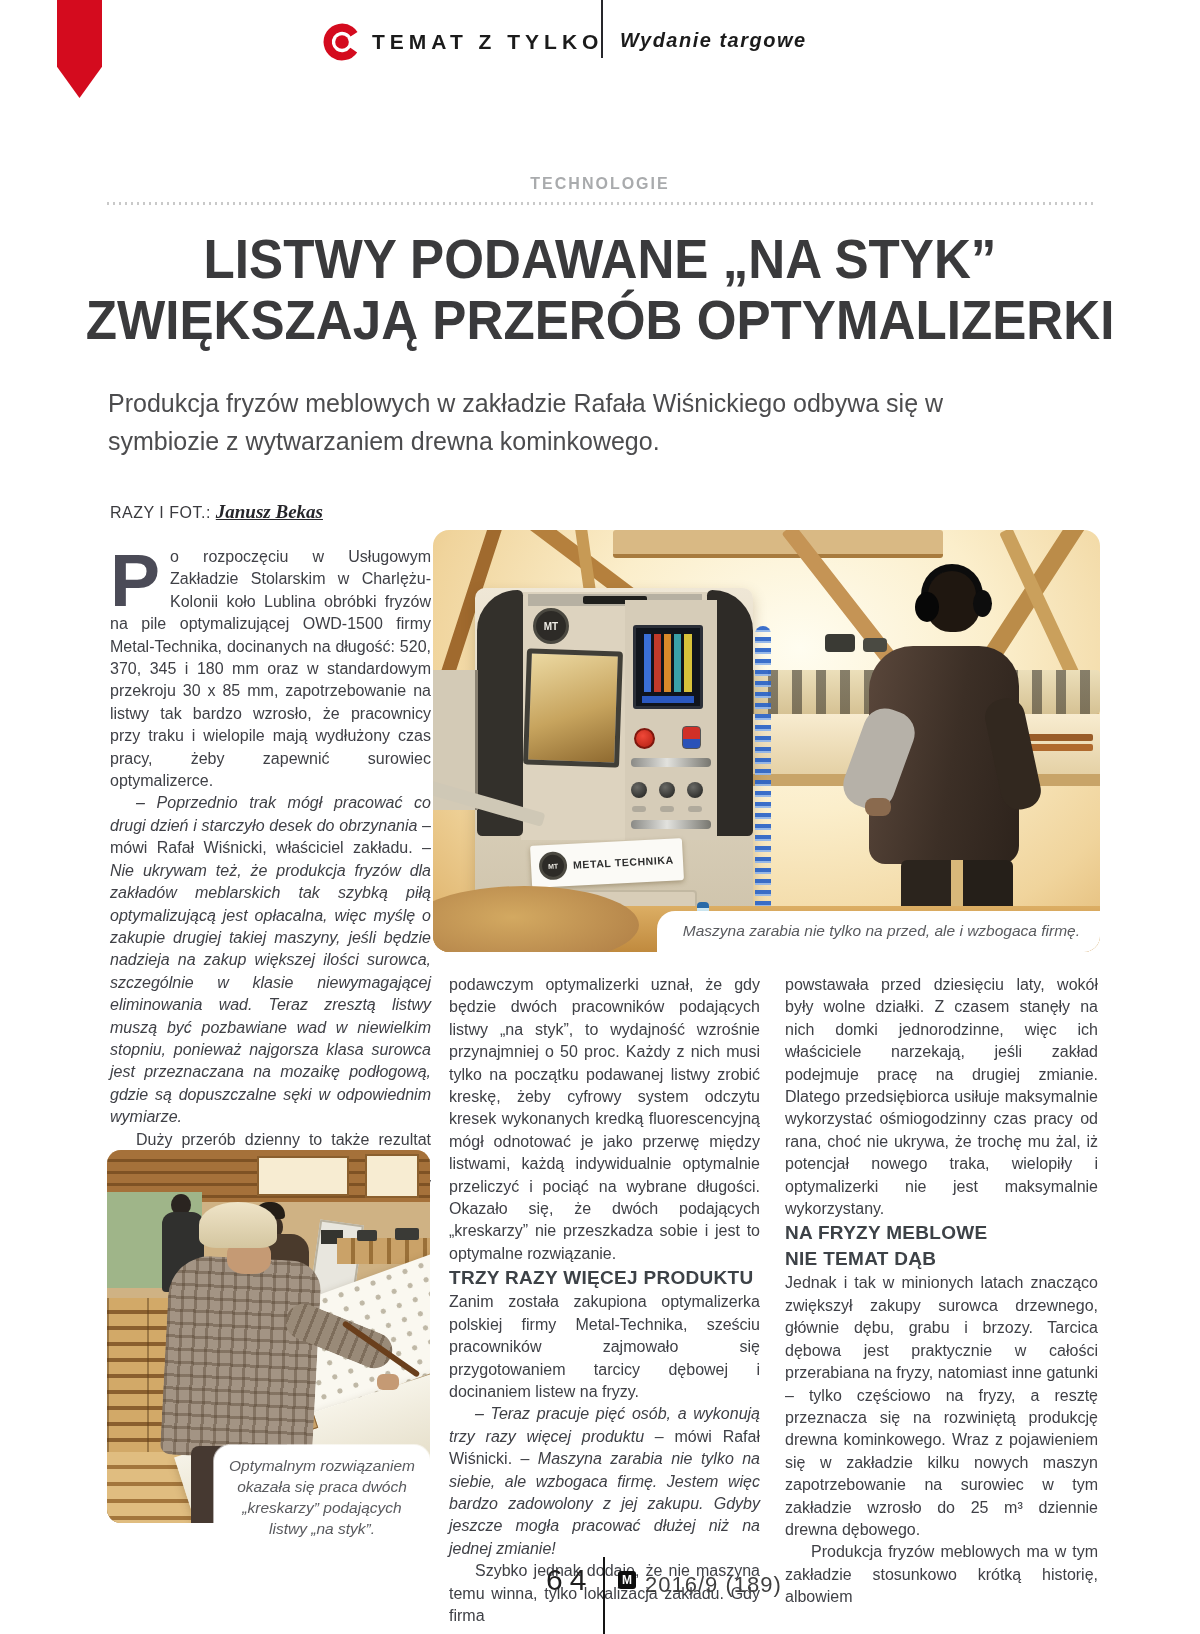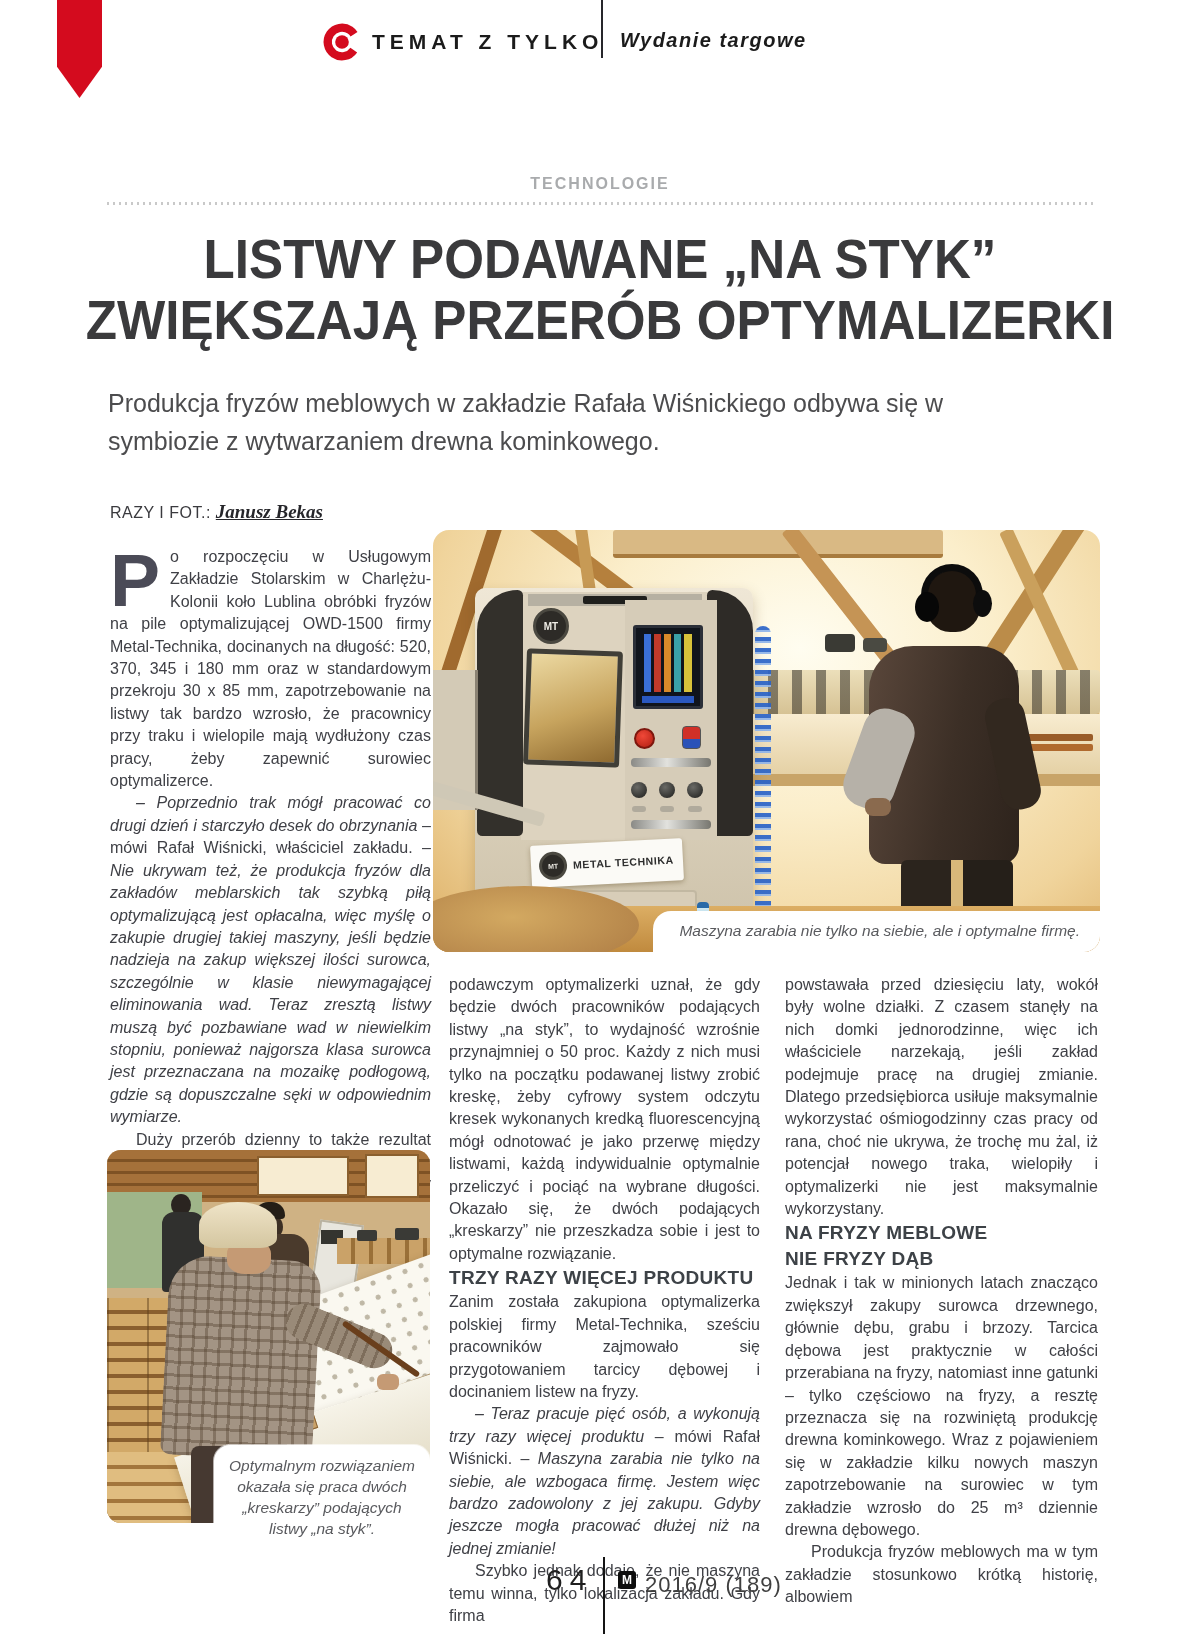--- a/index.html
+++ b/index.html
@@ -218,21 +218,21 @@
     <p>podawczym optymalizerki uznał, że gdy będzie dwóch pracowników podających listwy „na styk”, to wydajność wzrośnie przynajmniej o 50 proc. Każdy z nich musi tylko na początku podawanej listwy zrobić kreskę, żeby cyfrowy system odczytu kresek wykonanych kredką fluorescencyjną mógł odnotować je jako przerwę między listwami, każdą indywidualnie optymalnie przeliczyć i pociąć na wybrane długości. Okazało się, że dwóch podających „kreskarzy” nie przeszkadza sobie i jest to optymalne rozwiązanie.</p>
     <p class="subhead">TRZY RAZY WIĘCEJ PRODUKTU</p>
     <p>Zanim została zakupiona optymalizerka polskiej firmy Metal-Technika, sześciu pracowników zajmowało się przygotowaniem tarcicy dębowej i docinaniem listew na fryzy.</p>
     <p class="indent"><span class="seg-italic">– Teraz pracuje pięć osób, a wykonują trzy razy więcej produktu </span><span>– mówi Rafał Wiśnicki. – </span><span class="seg-italic">Maszyna zarabia nie tylko na siebie, ale wzbogaca firmę. Jestem więc bardzo zadowolony z jej zakupu. Gdyby jeszcze mogła pracować dłużej niż na jednej zmianie!</span></p>
     <p class="indent">Szybko jednak dodaje, że nie maszyna temu winna, tylko lokalizacja zakładu. Gdy firma</p>
   </div>
 
   <div class="abs col col3">
     <p>powstawała przed dziesięciu laty, wokół były wolne działki. Z czasem stanęły na nich domki jednorodzinne, więc ich właściciele narzekają, jeśli zakład podejmuje pracę na drugiej zmianie. Dlatego przedsiębiorca usiłuje maksymalnie wykorzystać ośmiogodzinny czas pracy od rana, choć nie ukrywa, że trochę mu żal, iż potencjał nowego traka, wielopiły i optymalizerki nie jest maksymalnie wykorzystany.</p>
     <p class="subhead"><span>NA FRYZY MEBLOWE</span><br>
-      <span>NIE FRYZY DĄB</span></p>
+      <span>NIE TEMAT DĄB</span></p>
     <p>Jednak i tak w minionych latach znacząco zwiększył zakupy surowca drzewnego, głównie dębu, grabu i brzozy. Tarcica dębowa jest praktycznie w całości przerabiana na fryzy, natomiast inne gatunki – tylko częściowo na fryzy, a resztę przeznacza się na rozwiniętą produkcję drewna kominkowego. Wraz z pojawieniem się w zakładzie kilku nowych maszyn zapotrzebowanie na surowiec w tym zakładzie wzrosło do 25 m³ dziennie drewna dębowego.</p>
     <p class="indent">Produkcja fryzów meblowych ma w tym zakładzie stosunkowo krótką historię, albowiem</p>
   </div>
 
   <div class="fig" style="left:433px;top:530px;width:667px;height:422px;">
     <div class="photo-clip">
       <div class="p1bg"></div>
 
       <div class="beam" style="left:-20px;top:-12px;width:250px;height:16px;background:#b5803d;transform:rotate(37deg);"></div>
       <div class="beam" style="left:30px;top:-30px;width:14px;height:210px;background:#a06a2e;transform:rotate(18deg);"></div>
@@ -297,21 +297,21 @@
       <div class="hand1"></div>
       <div class="arm-r"></div>
       <div class="legs"></div>
 
       <div class="left-machine"></div>
       <div class="diag-arm"></div>
       <div class="floor1"></div>
       <div class="sawdust"></div>
       <div class="bottle"></div>
 
-      <div class="cap cap1">Maszyna zarabia nie tylko na siebie, ale i optymalne firmę.</div>
+      <div class="cap cap1">Maszyna zarabia nie tylko na przed, ale i wzbogaca firmę.</div>
     </div>
   </div>
 
   <div class="fig" style="left:107px;top:1150px;width:323px;height:373px;">
     <div class="photo-clip" style="border-radius:14px;">
       <div class="p2bg"></div>
       <div class="p2ceiling"></div>
       <div class="p2win" style="left:150px;top:6px;width:88px;height:36px;"></div>
       <div class="p2win" style="left:258px;top:4px;width:50px;height:40px;"></div>
       <div class="p2green"></div>

